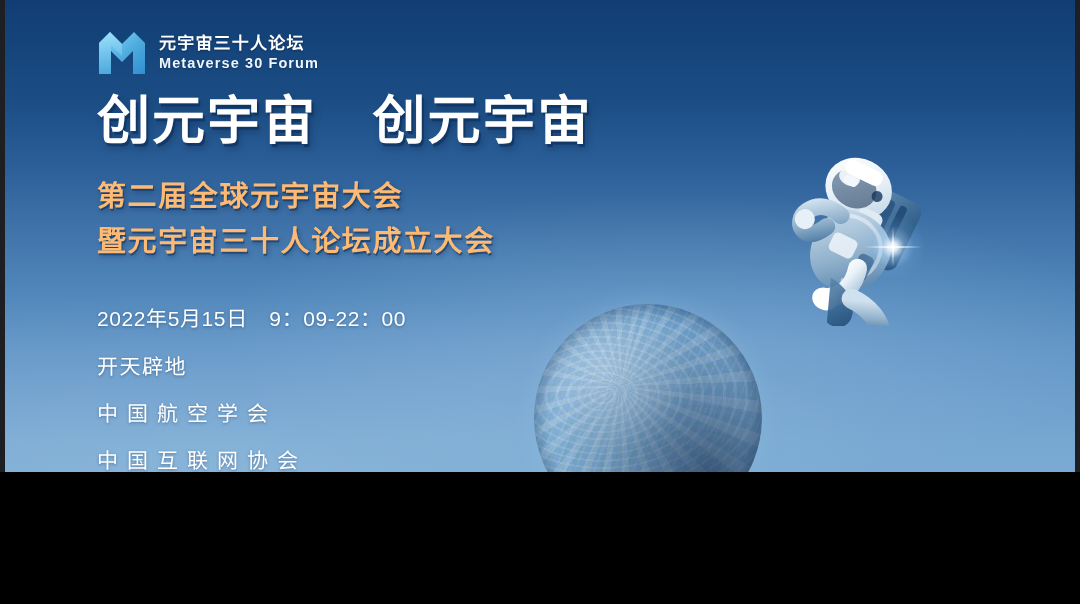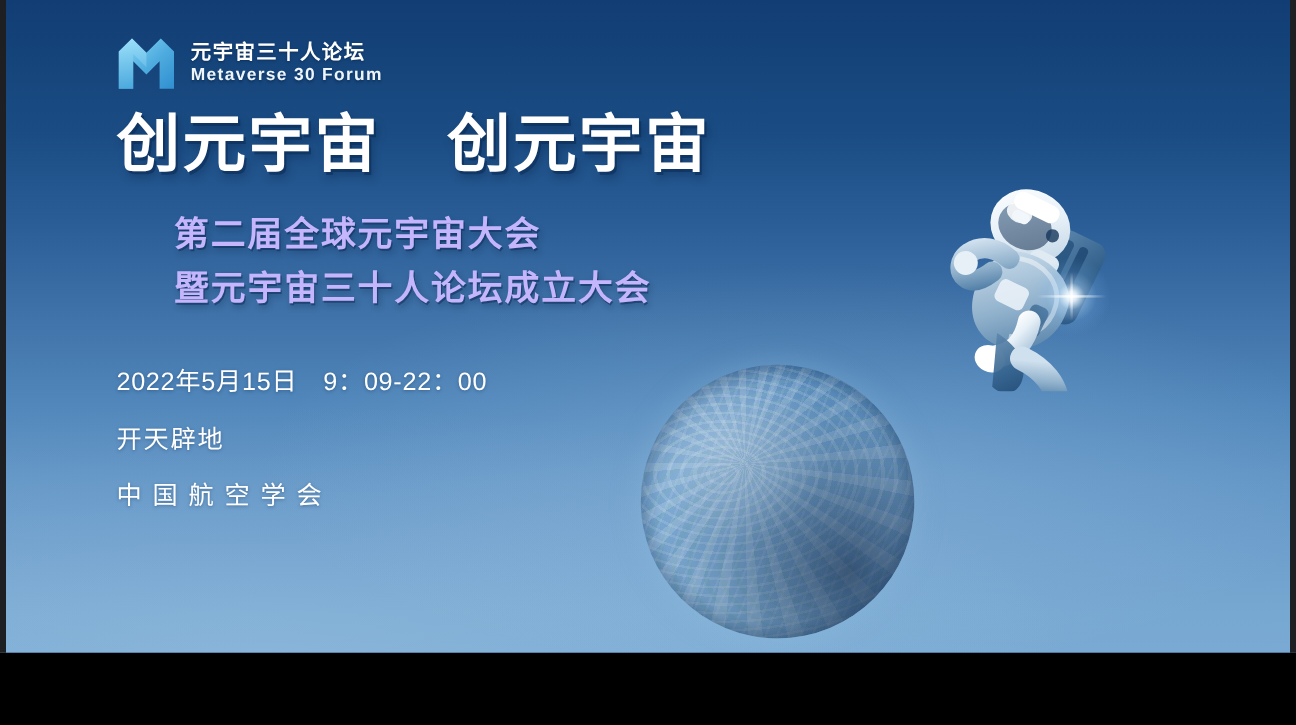--- a/index.html
+++ b/index.html
@@ -12,21 +12,21 @@
     width: 1080px;
     height: 604px;
     overflow: hidden;
     font-family: "Liberation Sans", "DejaVu Sans", sans-serif;
   }
 
   
   #poster {
     position: relative;
     width: 1080px;
-    height: 544px;
+    height: 472px;
     overflow: hidden;
     background: #0f3c74;
   }
 
   
   .sky {
     position: absolute;
     inset: 0;
     background: linear-gradient(to bottom,
       #123d74 0%,
@@ -109,30 +109,29 @@
     white-space: nowrap;
     margin: 0;
     text-shadow:
       2px 3px 0 rgba(10,42,84,.55),
       3px 5px 7px rgba(8,34,70,.38);
   }
   .headline .gap { display: inline-block; width: 22px; }
 
   .subhead {
     margin-top: 27px;
-    color: #c4b5fd;
+    color: #fdba74;
     font-size: 29px;
     font-weight: 700;
     letter-spacing: 1.6px;
     line-height: 1.42;
     white-space: nowrap;
     text-shadow:
       1px 2px 0 rgba(10,42,84,.5),
       2px 3px 5px rgba(8,34,70,.33);
-    margin-left: 48px;
   }
 
   .datetime {
     margin-top: 42px;
     color: #ffffff;
     font-size: 21px;
     font-weight: 500;
     letter-spacing: .6px;
     line-height: 1.3;
     white-space: nowrap;
@@ -374,18 +373,19 @@
       <span>创元宇宙</span>
     </h1>
 
     <div class="subhead">第二届全球元宇宙大会</div>
     <div class="subhead" style="margin-top:4px">暨元宇宙三十人论坛成立大会</div>
 
     <div class="datetime">2022年5月15日　9：09-22：00</div>
 
     <div class="org-label">开天辟地</div>
     <div class="org-item">中国航空学会</div>
+    <div class="org-item">中国互联网协会</div>
   </div>
 
   <div class="bar left"></div>
   <div class="bar right"></div>
 
 </div>
 
 </body></html>

